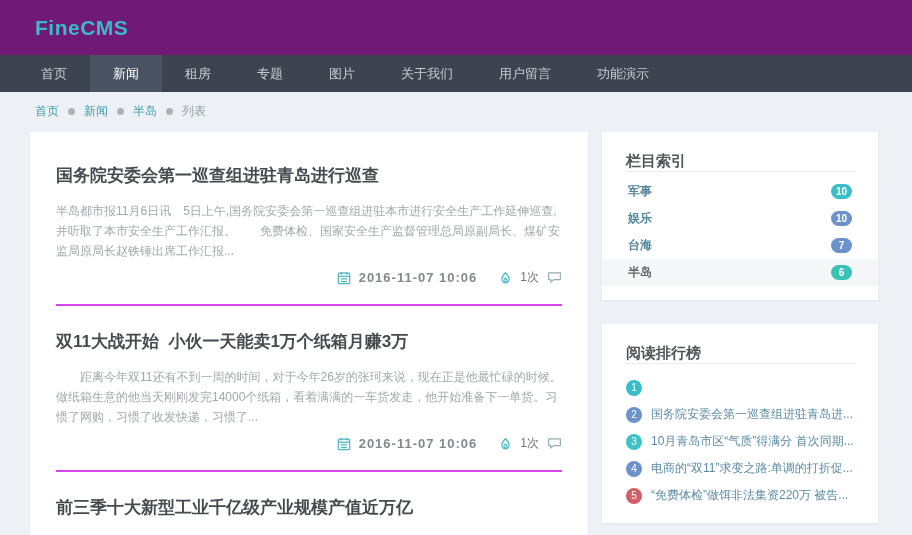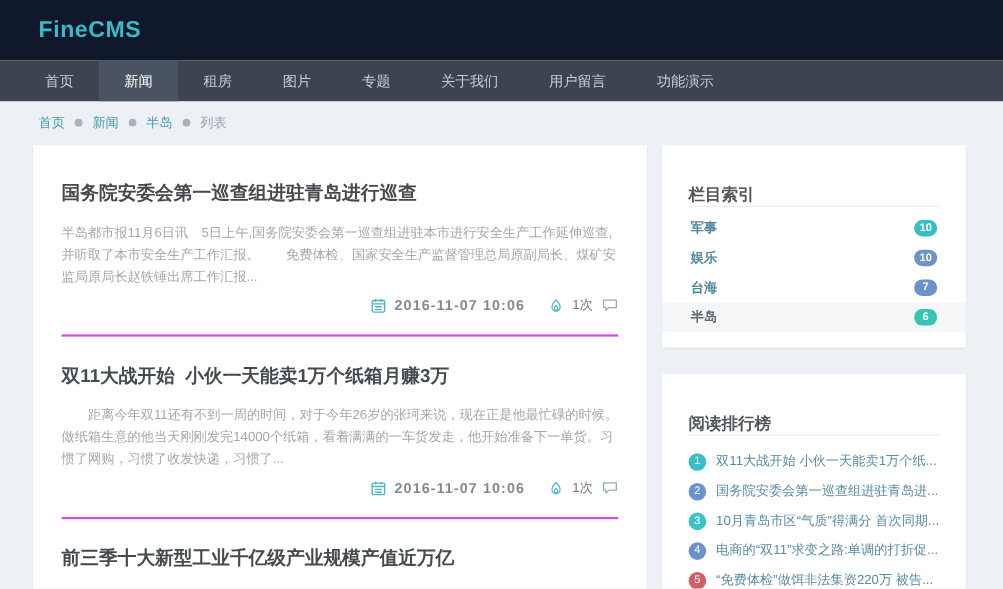--- a/index.html
+++ b/index.html
@@ -3,21 +3,21 @@
 <meta charset="utf-8">
 <style>
   * { margin:0; padding:0; box-sizing:border-box; }
   html,body { width:912px; height:535px; overflow:hidden; }
   body {
     font-family:"Liberation Sans","DejaVu Sans",sans-serif;
     background:#edf0f4;
     color:#454a4f;
   }
   
-  .site-header { background:#0f172a; height:55px; display:flex; align-items:center; padding:0 35px; }
+  .site-header { background:#701a75; height:55px; display:flex; align-items:center; padding:0 35px; }
   .logo { font-size:21px; font-weight:bold; color:#3cb9c9; letter-spacing:.5px; cursor:pointer; }
   
   .nav-bar { background:#3d4450; height:37px; display:flex; padding-left:18px; }
   .nav-item { color:#c8cdd3; font-size:13px; line-height:37px; padding:0 23px; cursor:pointer; }
   .nav-item.active { background:#4a5362; color:#fff; }
   
   .breadcrumb { display:flex; align-items:center; padding:11px 0 10px 35px; font-size:12px; }
   .crumb { color:#3e9fae; cursor:pointer; }
   .crumb.current { color:#9aa3ab; cursor:default; }
   .crumb-dot { width:7px; height:7px; border-radius:50%; background:#a9b2ba; display:inline-block; margin:0 9px; }
@@ -32,21 +32,21 @@
   .article-excerpt { margin-top:14px; font-size:12px; line-height:20px; color:#a2a8ad; white-space:pre-wrap; }
   .article-meta { margin-top:8px; display:flex; justify-content:flex-end; align-items:center; gap:8px; }
   .meta-date { font-size:13px; font-weight:bold; color:#82898f; letter-spacing:1px; }
   .meta-views { font-size:12px; color:#6e767d; }
   .meta-icon { display:inline-flex; }
   .meta-icon svg { display:block; }
   .meta-gap { width:6px; }
   
   .panel { background:#fff; box-shadow:0 1px 2px rgba(0,0,0,.05); padding:20px 24px 14px 24px; }
   .panel + .panel { margin-top:24px; }
-  .panel-title { font-size:15px; font-weight:bold; color:#51565b; padding-bottom:0; border-bottom:1px solid #ececec;margin-top:16px; }
+  .panel-title { font-size:15px; font-weight:bold; color:#51565b; padding-bottom:0; border-bottom:1px solid #ececec; }
   .col-list { margin-top:6px; }
   .col-row { display:flex; align-items:center; justify-content:space-between; height:27px; padding:0 2px; cursor:pointer;font-weight:bold; }
   .col-row .col-label { font-size:12px; color:#54879c; }
   .col-row.active { background:#f4f6f7; margin:0 -24px; padding:0 26px; }
   .col-row.active .col-label { color:#62686d; }
   .count-badge { min-width:21px; height:15px; border-radius:8px; color:#fff; font-size:10px;
                  display:flex; align-items:center; justify-content:center; padding:0 4px; }
   
   .rank-list { margin-top:10px; }
   .rank-item { display:flex; align-items:center; height:27px; cursor:pointer; }
@@ -58,22 +58,22 @@
 <body>
 
 <header class="site-header">
   <div class="logo">FineCMS</div>
 </header>
 
 <nav class="nav-bar">
   <div class="nav-item">首页</div>
   <div class="nav-item active">新闻</div>
   <div class="nav-item">租房</div>
+  <div class="nav-item">专题</div>
   <div class="nav-item">图片</div>
-  <div class="nav-item">专题</div>
   <div class="nav-item">关于我们</div>
   <div class="nav-item">用户留言</div>
   <div class="nav-item">功能演示</div>
 </nav>
 
 <div class="breadcrumb">
   <span class="crumb">首页</span>
   <span class="crumb-dot"></span>
   <span class="crumb">新闻</span>
   <span class="crumb-dot"></span>
@@ -177,21 +177,20 @@
           <span class="count-badge" style="background-color: rgb(56, 196, 180);">6</span>
         </div>
       </div>
     </section>
 
     <section class="panel">
       <div class="panel-title">阅读排行榜</div>
       <div class="rank-list">
         <div class="rank-item">
           <span class="rank-badge" style="background-color: rgb(56, 190, 198);">1</span>
-          <span class="rank-text">双11大战开始 小伙一天能卖1万个纸...</span>
         </div>
         <div class="rank-item">
           <span class="rank-badge" style="background-color: rgb(108, 146, 204);">2</span>
           <span class="rank-text">国务院安委会第一巡查组进驻青岛进...</span>
         </div>
         <div class="rank-item">
           <span class="rank-badge" style="background-color: rgb(62, 194, 201);">3</span>
           <span class="rank-text">10月青岛市区“气质”得满分 首次同期...</span>
         </div>
         <div class="rank-item">

